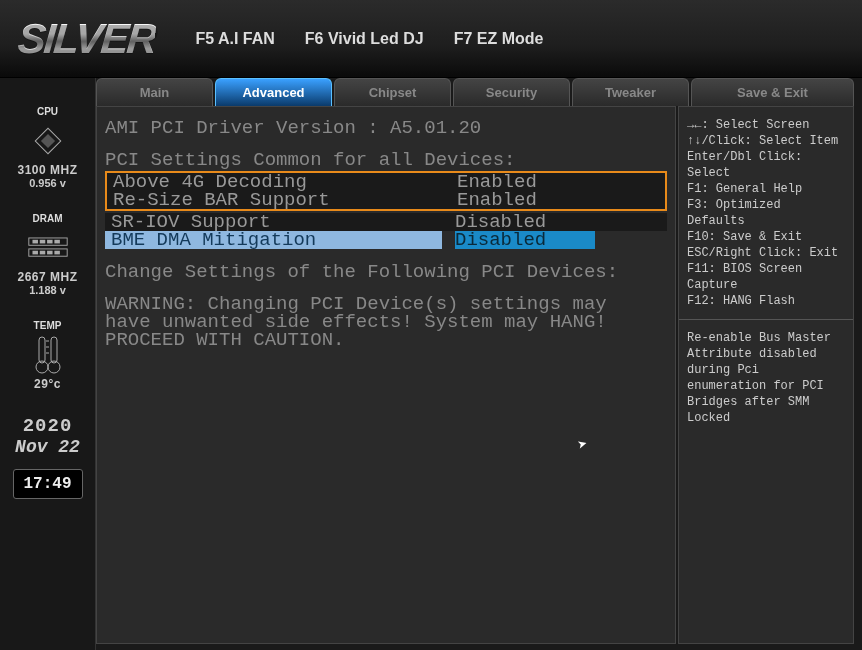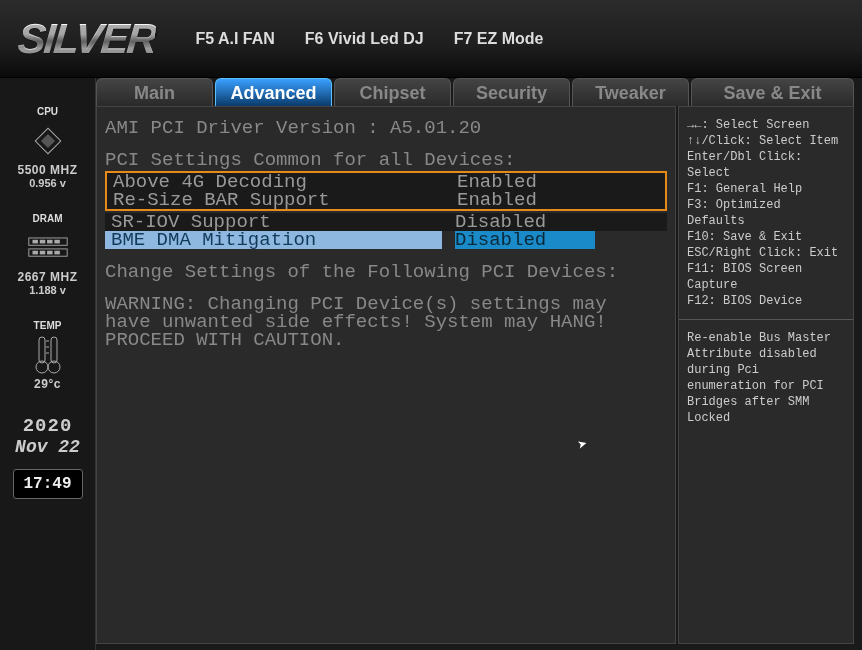--- a/index.html
+++ b/index.html
@@ -53,21 +53,21 @@
     gap: 2px;
   }
   .tab {
     flex: 1;
     height: 28px;
     line-height: 20px;
     padding-top: 4px;
     text-align: center;
     font-family: Arial, sans-serif;
     font-weight: bold;
-    font-size: 18px;
+    font-size: 13px;
     color: #888;
     background: linear-gradient(to bottom, #444 0%, #2a2a2a 100%);
     border-radius: 6px 6px 0 0;
     border: 1px solid #555;
     border-bottom: none;
     cursor: pointer;
   }
   .tab.active {
     background: linear-gradient(to bottom, #3aa0ff 0%, #0a3a6a 100%);
     color: #fff;
@@ -238,21 +238,21 @@
 
 <div class="sidebar">
   <div class="side-block">
     <div class="side-label">CPU</div>
     <div class="side-icon">
       <svg width="38" height="30" viewBox="0 0 38 30">
         <rect x="10" y="6" width="18" height="18" fill="none" stroke="#aaa" stroke-width="1" transform="rotate(45 19 15)"></rect>
         <rect x="14" y="10" width="10" height="10" fill="#555" transform="rotate(45 19 15)"></rect>
       </svg>
     </div>
-    <div class="side-val1">5500 MHZ</div>
+    <div class="side-val1">3100 MHZ</div>
     <div class="side-val2">0.956 v</div>
   </div>
 
   <div class="side-block">
     <div class="side-label">DRAM</div>
     <div class="side-icon">
       <svg width="46" height="26" viewBox="0 0 46 26">
         <rect x="2" y="2" width="42" height="8" fill="none" stroke="#aaa"></rect>
         <rect x="6" y="4" width="6" height="4" fill="#aaa"></rect>
           <rect x="14" y="4" width="6" height="4" fill="#aaa"></rect>
@@ -328,18 +328,18 @@
 
 <div class="helppanel">
   <div>→←: Select Screen</div>
   <div>↑↓/Click: Select Item</div>
   <div>Enter/Dbl Click: Select</div>
   <div>F1: General Help</div>
   <div>F3: Optimized Defaults</div>
   <div>F10: Save &amp; Exit</div>
   <div>ESC/Right Click: Exit</div>
   <div>F11: BIOS Screen Capture</div>
-  <div>F12: BIOS Device</div>
+  <div>F12: HANG Flash</div>
   <hr>
   <div>Re-enable Bus Master Attribute disabled during Pci enumeration for PCI Bridges after SMM Locked</div>
 </div>
 
 <div class="cursor">➤</div>
 
 </body></html>

